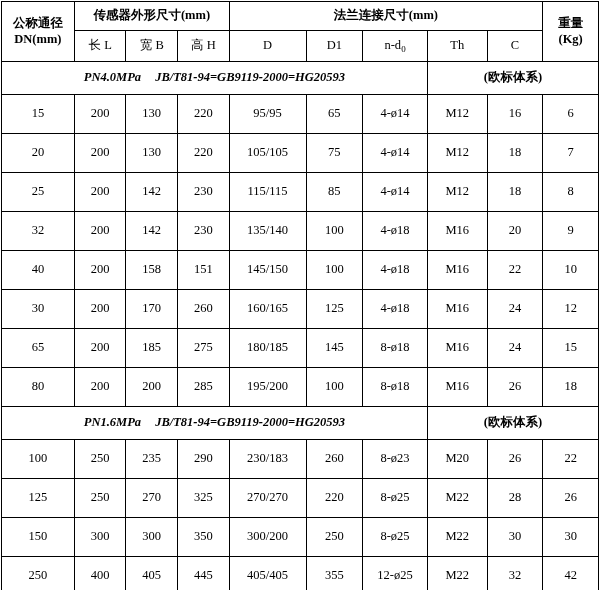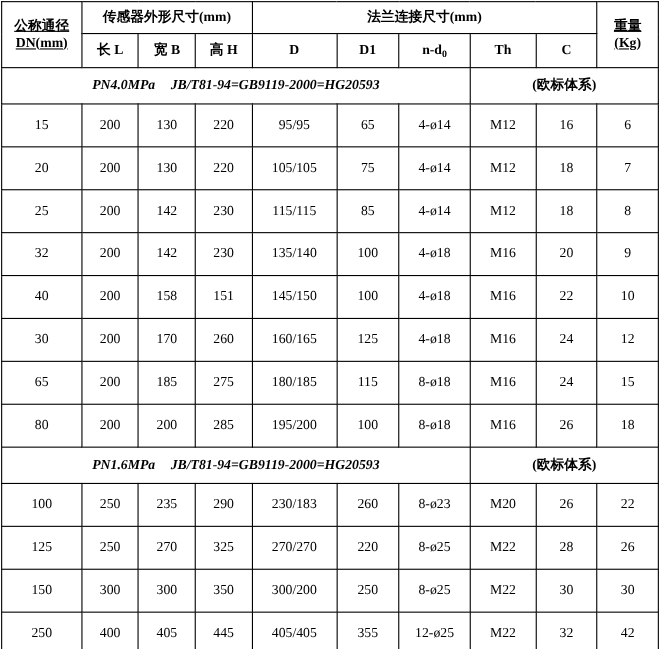--- a/index.html
+++ b/index.html
@@ -28,28 +28,27 @@
     padding: 0;
     line-height: 1.25;
   }
   .hdr-group {
     font-size: 12.5px;
     font-weight: bold;
     height: 28px;
   }
   .hdr-sub {
     font-size: 12.5px;
-    font-weight: bold;
+    font-weight: normal;
     height: 30px;
     border-radius: 14px;
   }
   .hdr-tall {
     font-size: 12.5px;
     font-weight: bold;
-    text-decoration: underline;
   }
   .hdr-tall .l1 { display: block; }
   .hdr-tall .l2 { display: block; }
   .band-cell {
     height: 32px;
     font-size: 12.5px;
     font-weight: bold;
     text-align: left;
     padding-left: 8px;
     font-style: italic;
@@ -188,21 +187,21 @@
       <td>M16</td>
       <td>24</td>
       <td>12</td>
     </tr>
     <tr class="data-row">
       <td>65</td>
       <td>200</td>
       <td>185</td>
       <td>275</td>
       <td>180/185</td>
-      <td>115</td>
+      <td>145</td>
       <td>8-ø18</td>
       <td>M16</td>
       <td>24</td>
       <td>15</td>
     </tr>
     <tr class="data-row">
       <td>80</td>
       <td>200</td>
       <td>200</td>
       <td>285</td>

